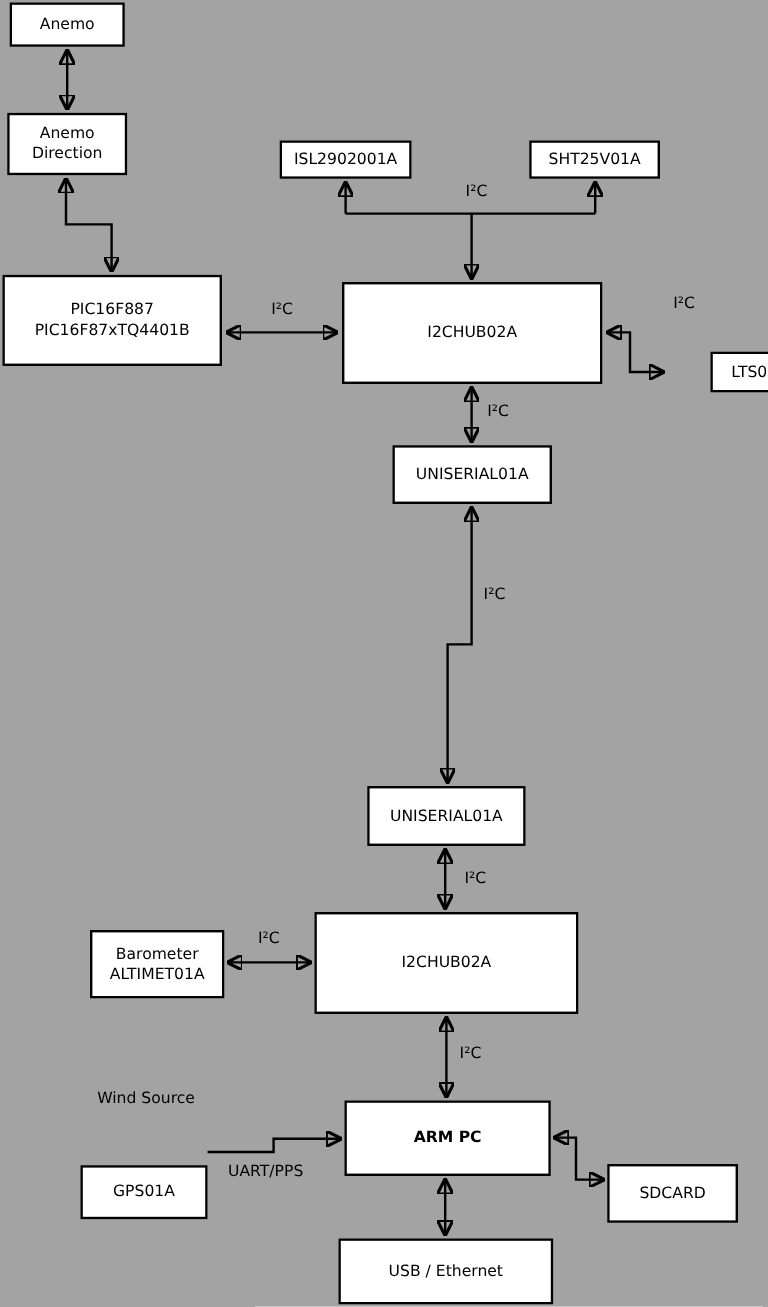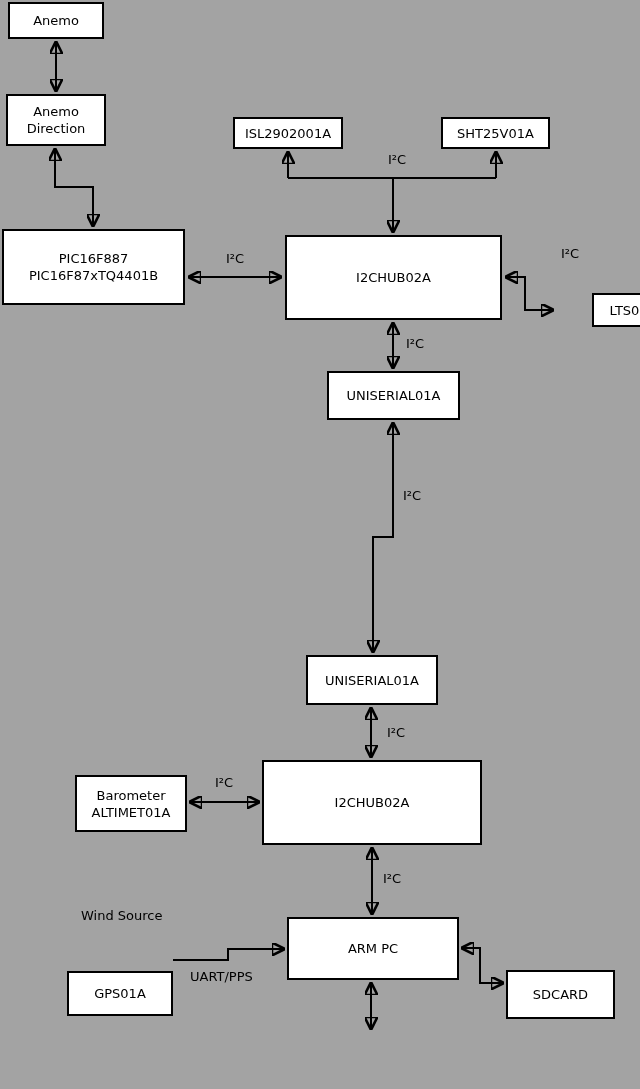--- a/index.html
+++ b/index.html
@@ -52,21 +52,21 @@
   #b-wind    { left: 6px;   top: 94px;   width: 100px; height: 52px; }
   #b-pic     { left: 2px;   top: 229px;  width: 183px; height: 76px; }
   #b-isl     { left: 233px; top: 117px;  width: 110px; height: 32px; }
   #b-sht     { left: 441px; top: 117px;  width: 109px; height: 32px; text-align: center; }
   #b-hub1    { left: 285px; top: 235px;  width: 217px; height: 85px; }
   #b-lts     { left: 556px; top: 293px;  width: 82px;  height: 34px; margin-left: 36px; }
   #b-uni1    { left: 327px; top: 371px;  width: 133px; height: 49px; }
   #b-uni2    { left: 306px; top: 655px;  width: 132px; height: 50px; }
   #b-hub2    { left: 262px; top: 760px;  width: 220px; height: 85px; }
   #b-baro    { left: 75px;  top: 775px;  width: 112px; height: 57px; }
-  #b-armpc   { left: 287px; top: 917px;  width: 172px; height: 63px; }
+  #b-armpc   { left: 287px; top: 917px;  width: 172px; height: 63px; font-weight: bold; }
   #b-gps     { left: 67px;  top: 971px;  width: 106px; height: 45px; }
   #b-sdcard  { left: 506px; top: 958px;  width: 109px; height: 49px; margin-top: 12px; }
   #b-usb     { left: 282px; top: 1032px; width: 179px; height: 55px; }
   
   #l-top        { left: 388px; top: 152px; }
   #l-pichub     { left: 226px; top: 251px; }
   #l-lts        { left: 561px; top: 246px; }
   #l-hubuni     { left: 406px; top: 336px; }
   #l-long       { left: 403px; top: 488px; }
   #l-unihub2    { left: 387px; top: 725px; }
@@ -157,20 +157,23 @@
   </div>
 
   <div class="box" id="b-gps">
     <span>GPS01A</span>
   </div>
 
   <div class="box" id="b-sdcard">
     <span>SDCARD</span>
   </div>
 
+  <div class="box" id="b-usb">
+    <span>USB / Ethernet</span>
+  </div>
 
   <div class="elabel" id="l-top">I²C</div>
   <div class="elabel" id="l-pichub">I²C</div>
   <div class="elabel" id="l-lts">I²C</div>
   <div class="elabel" id="l-hubuni">I²C</div>
   <div class="elabel" id="l-long">I²C</div>
   <div class="elabel" id="l-unihub2">I²C</div>
   <div class="elabel" id="l-baro">I²C</div>
   <div class="elabel" id="l-hub2arm">I²C</div>
   <div class="elabel" id="l-timesource">Wind Source</div>

